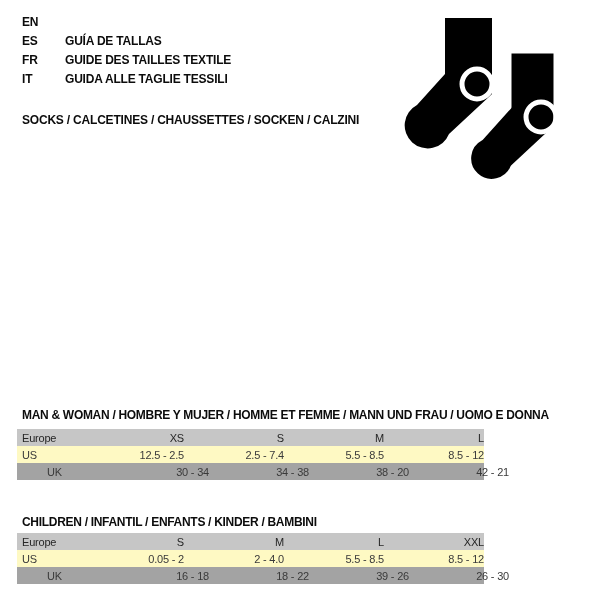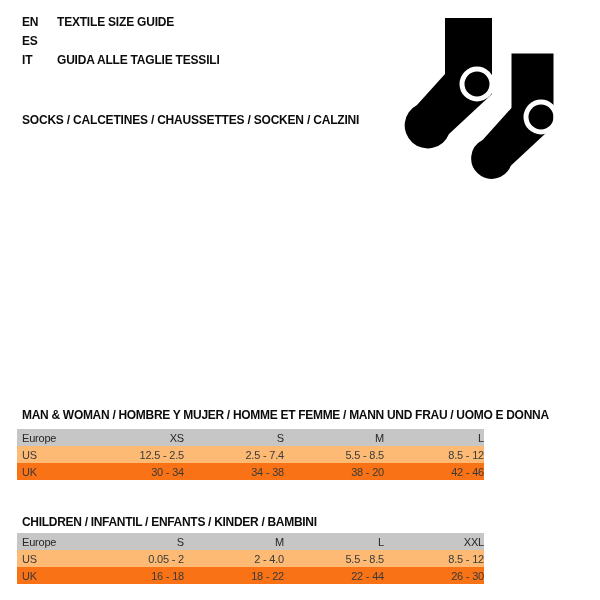--- a/index.html
+++ b/index.html
@@ -2,52 +2,56 @@
 <html><head>
 <meta charset="utf-8">
 <style>
   html,body{margin:0;padding:0;}
   body{
     width:600px;height:600px;position:relative;background:#ffffff;
     font-family:"Liberation Sans",sans-serif;color:#000;overflow:hidden;
   }
   
   .lang-list{position:absolute;left:22px;top:13px;}
-  .lang-row{display:flex;line-height:19px;font-size:12px;font-weight:700;letter-spacing:-0.2px;color:#0c0c0c;}
+  .lang-row{display:flex;line-height:19px;font-size:12px;font-weight:700;letter-spacing:-0.2px;color:#0c0c0c;gap:8px;}
   .lang-code{width:35px;flex:0 0 35px;}
   
   .category-line{
     position:absolute;left:22px;top:111px;font-size:12px;font-weight:700;
     letter-spacing:-0.2px;color:#0c0c0c;line-height:19px;text-align:right;
   }
   
   .sock-icon{position:absolute;left:400px;top:0;width:200px;height:200px;}
   
   .table-title{
     position:absolute;left:22px;font-size:12px;font-weight:700;
     letter-spacing:-0.3px;color:#0c0c0c;white-space:nowrap;
   }
   .size-table{position:absolute;left:17px;width:467px;font-size:11px;letter-spacing:-0.2px;}
   .t-row{display:flex;height:17px;align-items:center;}
   .t-row.head{background:#c6c6c6;color:#262626;}
-  .t-row.r1{background:#fdba74;color:#3a3a3a;}
-  .t-row.r2{background:#f97316;color:#3a3a3a;}
+  .t-row.r1{background:#fef9c3;color:#3a3a3a;}
+  .t-row.r2{background:#a3a3a3;color:#3a3a3a;padding-left:25px;}
   .t-cell-label{flex:0 0 67px;width:67px;padding-left:5px;box-sizing:border-box;text-align:left;}
   .t-cell{flex:0 0 100px;width:100px;text-align:right;}
 </style>
 </head>
 <body>
 
 <div class="lang-list">
   <div class="lang-row">
     <span class="lang-code">EN</span>
-    <span class="lang-label">TEXTILE SIZE GUIDE</span>
   </div>
   <div class="lang-row">
     <span class="lang-code">ES</span>
+    <span class="lang-label">GUÍA DE TALLAS</span>
+  </div>
+  <div class="lang-row">
+    <span class="lang-code">FR</span>
+    <span class="lang-label">GUIDE DES TAILLES TEXTILE</span>
   </div>
   <div class="lang-row">
     <span class="lang-code">IT</span>
     <span class="lang-label">GUIDA ALLE TAGLIE TESSILI</span>
   </div>
 </div>
 
 <div class="category-line">SOCKS / CALCETINES / CHAUSSETTES / SOCKEN / CALZINI</div>
 
 <svg class="sock-icon" viewBox="400 0 200 200" xmlns="http://www.w3.org/2000/svg" aria-hidden="true">
@@ -73,21 +77,21 @@
     <div class="t-cell">12.5 - 2.5</div>
     <div class="t-cell">2.5 - 7.4</div>
     <div class="t-cell">5.5 - 8.5</div>
     <div class="t-cell">8.5 - 12</div>
   </div>
   <div class="t-row r2">
     <div class="t-cell-label">UK</div>
     <div class="t-cell">30 - 34</div>
     <div class="t-cell">34 - 38</div>
     <div class="t-cell">38 - 20</div>
-    <div class="t-cell">42 - 46</div>
+    <div class="t-cell">42 - 21</div>
   </div>
 </div>
 
 <div class="table-title" style="top:515px">CHILDREN / INFANTIL / ENFANTS / KINDER / BAMBINI</div>
 <div class="size-table" style="top:533px">
   <div class="t-row head">
     <div class="t-cell-label">Europe</div>
     <div class="t-cell">S</div>
     <div class="t-cell">M</div>
     <div class="t-cell">L</div>
@@ -97,16 +101,16 @@
     <div class="t-cell-label">US</div>
     <div class="t-cell">0.05 - 2</div>
     <div class="t-cell">2 - 4.0</div>
     <div class="t-cell">5.5 - 8.5</div>
     <div class="t-cell">8.5 - 12</div>
   </div>
   <div class="t-row r2">
     <div class="t-cell-label">UK</div>
     <div class="t-cell">16 - 18</div>
     <div class="t-cell">18 - 22</div>
-    <div class="t-cell">22 - 44</div>
+    <div class="t-cell">39 - 26</div>
     <div class="t-cell">26 - 30</div>
   </div>
 </div>
 
 </body></html>

